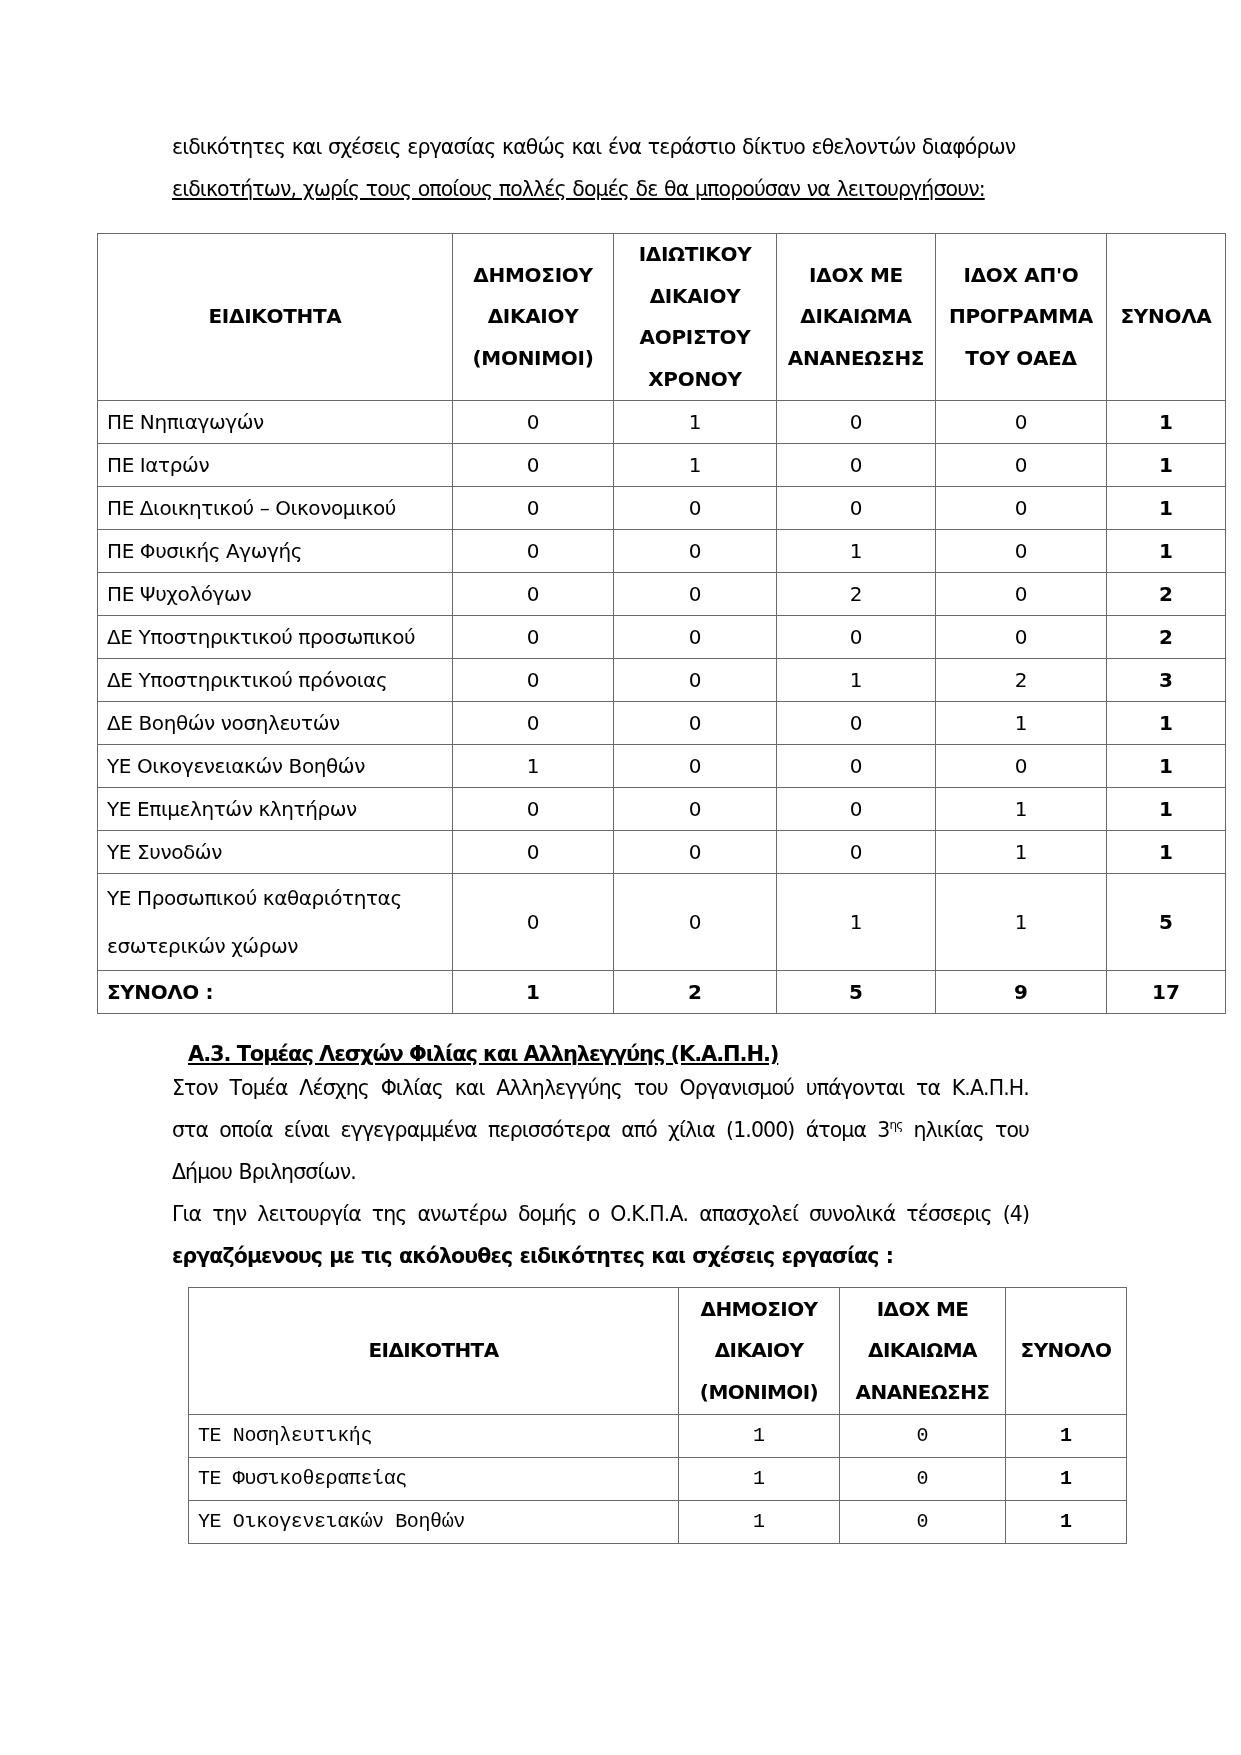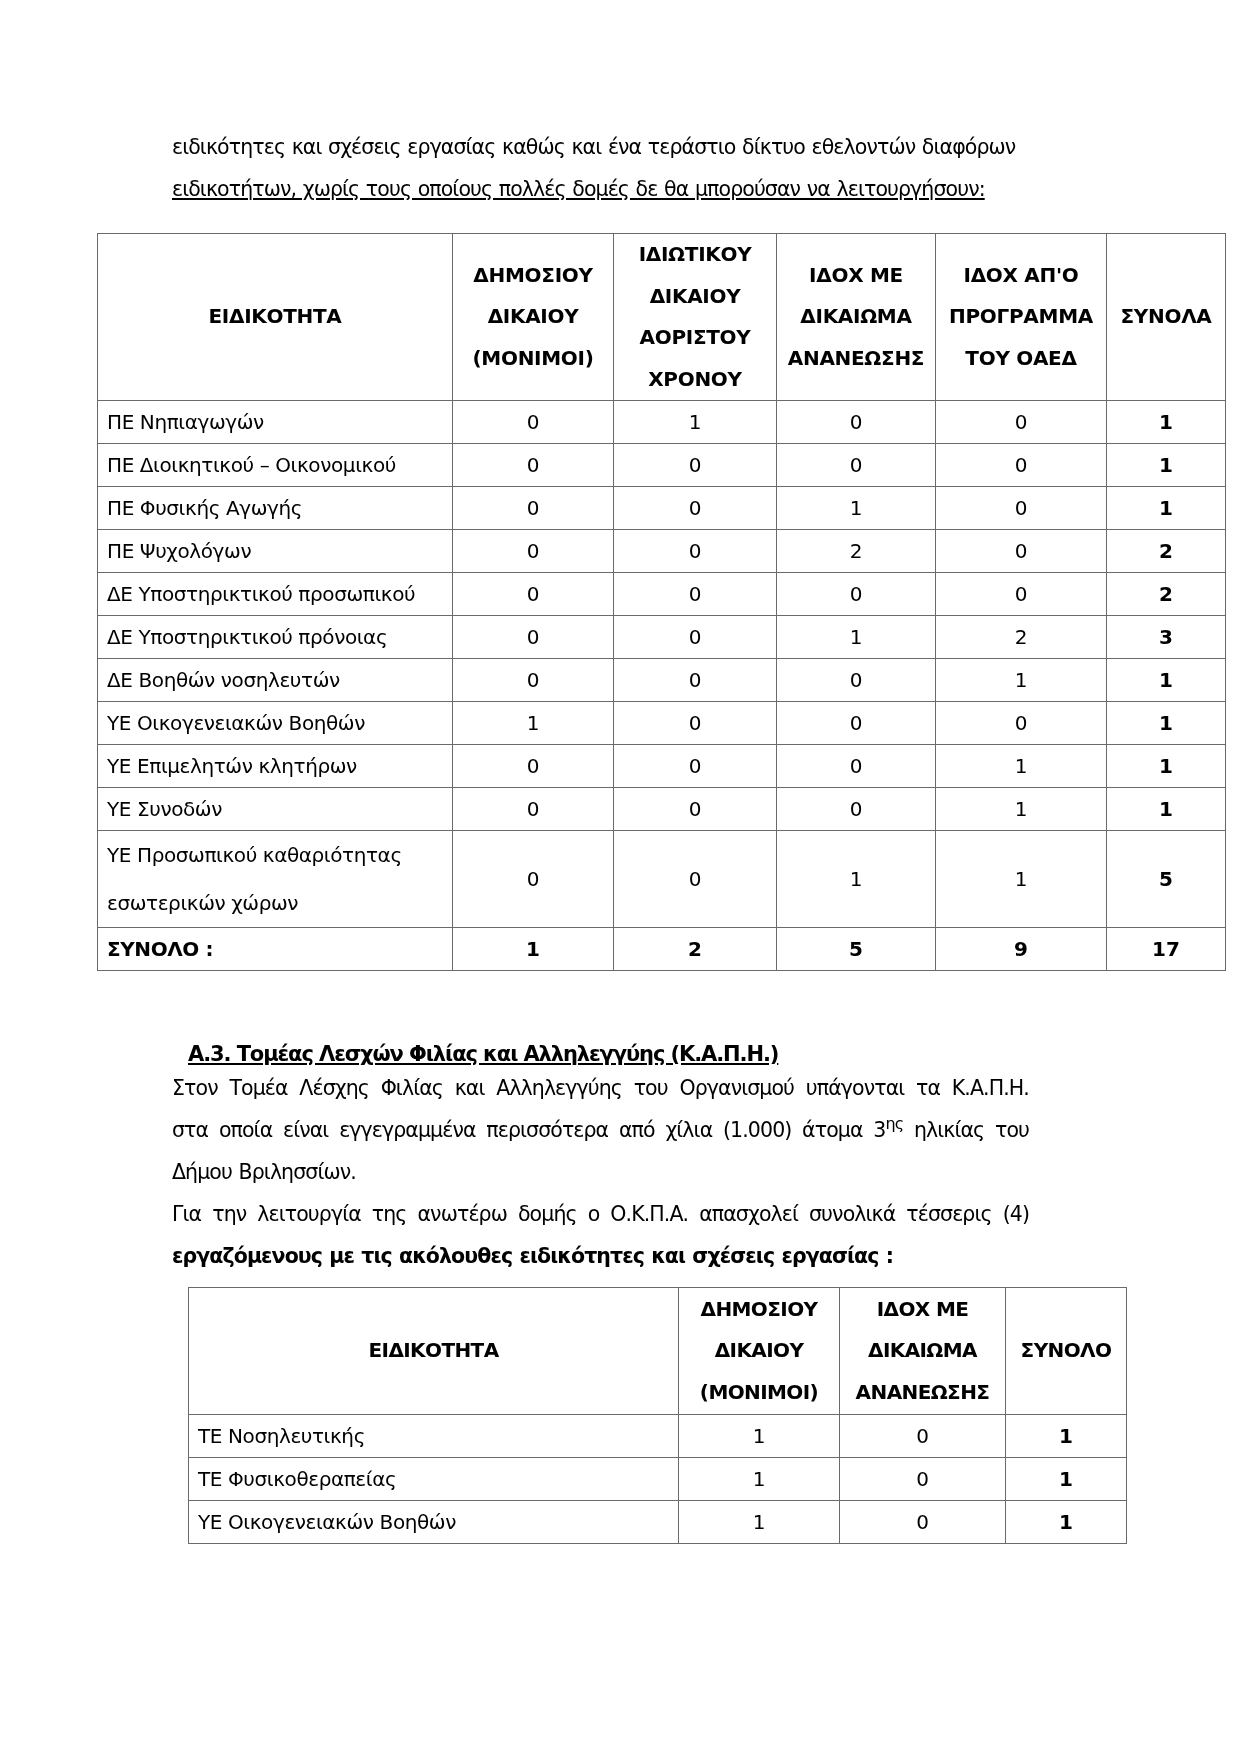--- a/index.html
+++ b/index.html
@@ -7,21 +7,21 @@
     width: 1241px; height: 1755px; position: relative; overflow: hidden;
     font-family: "DejaVu Sans", "Liberation Sans", sans-serif;
     color: #000;
   }
   .line {
     position: absolute; left: 172px; font-size: 20.5px; line-height: 42px;
     white-space: nowrap; letter-spacing: -0.9px; word-spacing: 1px;
     transform-origin: left center;
   }
   .justify { width: 857px; text-align: justify; text-align-last: justify; white-space: normal; }
-  sup { font-size: 16px; vertical-align: 8px; line-height: 0; }
+  sup { font-size: 12px; vertical-align: 8px; line-height: 0; }
   .heading {
     position: absolute; left: 188px; top: 1033px; font-size: 21px; line-height: 42px;
     font-weight: bold; text-decoration: underline; letter-spacing: -1.1px; white-space: nowrap;
   }
   table { position: absolute; border-collapse: collapse; table-layout: fixed; }
   td, th {
     border: 1.5px solid #6a6a6a; padding: 0; font-size: 20px; line-height: 42px;
     overflow: hidden; white-space: nowrap;
   }
   th { font-weight: bold; text-align: center; line-height: 41.5px; letter-spacing: -0.3px; }
@@ -30,21 +30,21 @@
   td.tot { text-align: center; font-weight: bold; }
   tr.total td { font-weight: bold; }
   td.wrap { white-space: normal; line-height: 48px; }
   #t1 { left: 97px; top: 233px; width: 1128px; }
   #t1 tr.head { height: 167px; }
   #t1 tr.row { height: 42.3px; }
   #t1 tr.row2 { height: 81px; }
   #t1 tr.total { height: 42px; }
   #t2 { left: 188px; top: 1287px; width: 938px; }
   #t2 tr.head { height: 127px; }
-  #t2 tr.row { height: 42.3px; }
+  #t2 tr.row { height: 42.3px; font-family: Liberation Mono, monospace; }
   #t2 th { letter-spacing: -0.6px; }
 </style>
 </head>
 <body>
 
 <div class="line" style="top:126px;">ειδικότητες και σχέσεις εργασίας καθώς και ένα τεράστιο δίκτυο εθελοντών διαφόρων</div>
 <div class="line" style="top:168px;text-decoration:underline;">ειδικοτήτων, χωρίς τους οποίους πολλές δομές δε θα μπορούσαν να λειτουργήσουν:</div>
 
 <table id="t1">
   <colgroup>
@@ -85,20 +85,28 @@
     <tbody id="t1-body">
       <tr class="row">
         <td class="name">ΠΕ Νηπιαγωγών</td>
         <td class="num">0</td>
         <td class="num">1</td>
         <td class="num">0</td>
         <td class="num">0</td>
         <td class="tot">1</td>
       </tr>
       <tr class="row">
+        <td class="name">ΠΕ Ιατρών</td>
+        <td class="num">0</td>
+        <td class="num">1</td>
+        <td class="num">0</td>
+        <td class="num">0</td>
+        <td class="tot">1</td>
+      </tr>
+      <tr class="row">
         <td class="name">ΠΕ Διοικητικού – Οικονομικού</td>
         <td class="num">0</td>
         <td class="num">0</td>
         <td class="num">0</td>
         <td class="num">0</td>
         <td class="tot">1</td>
       </tr>
       <tr class="row">
         <td class="name">ΠΕ Φυσικής Αγωγής</td>
         <td class="num">0</td>

